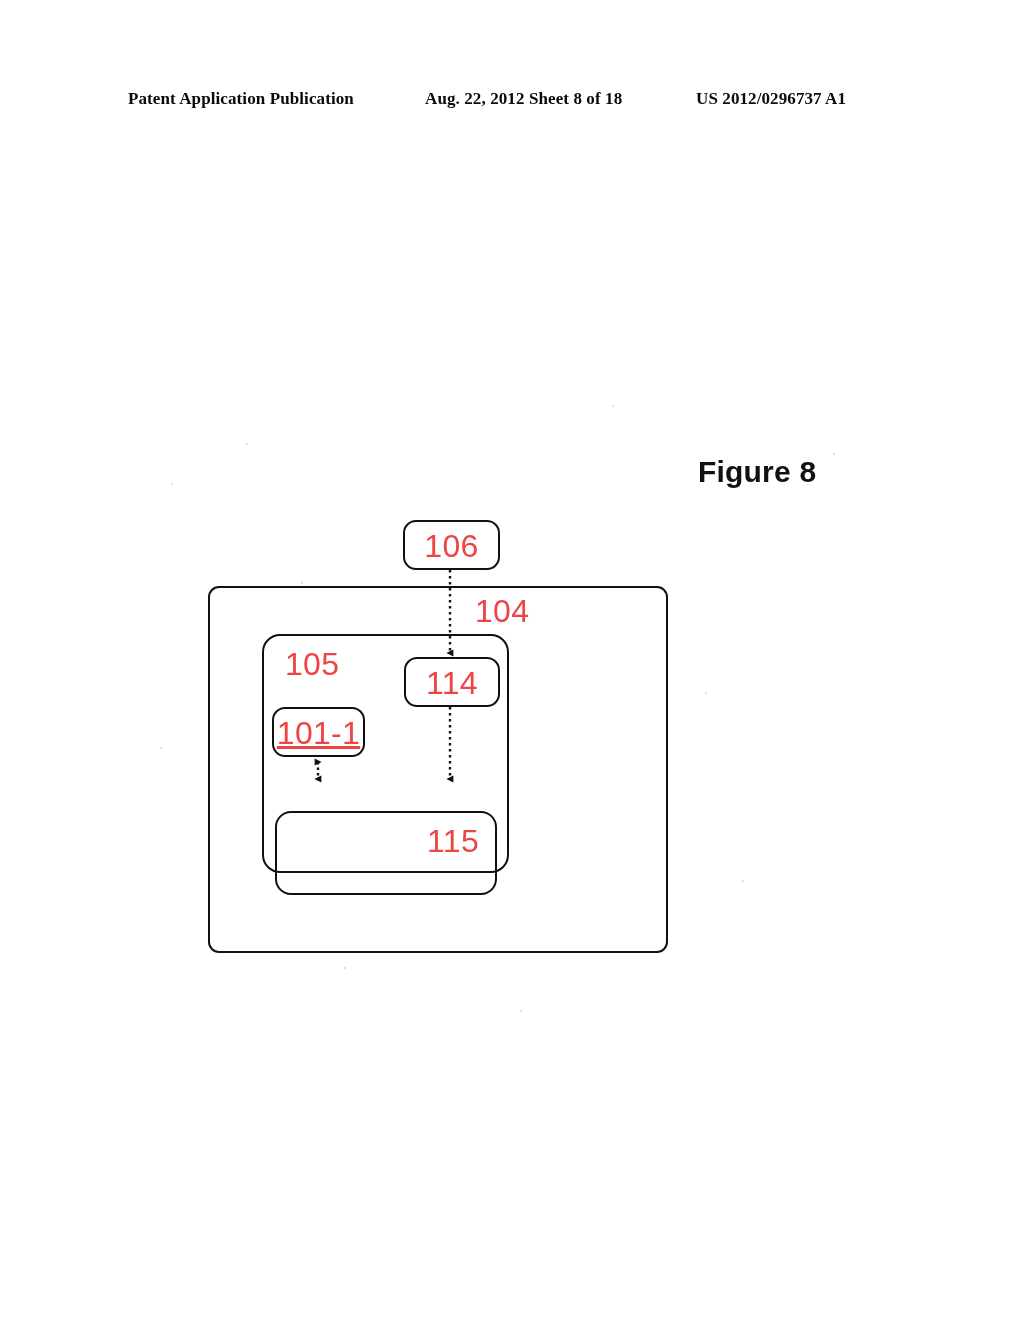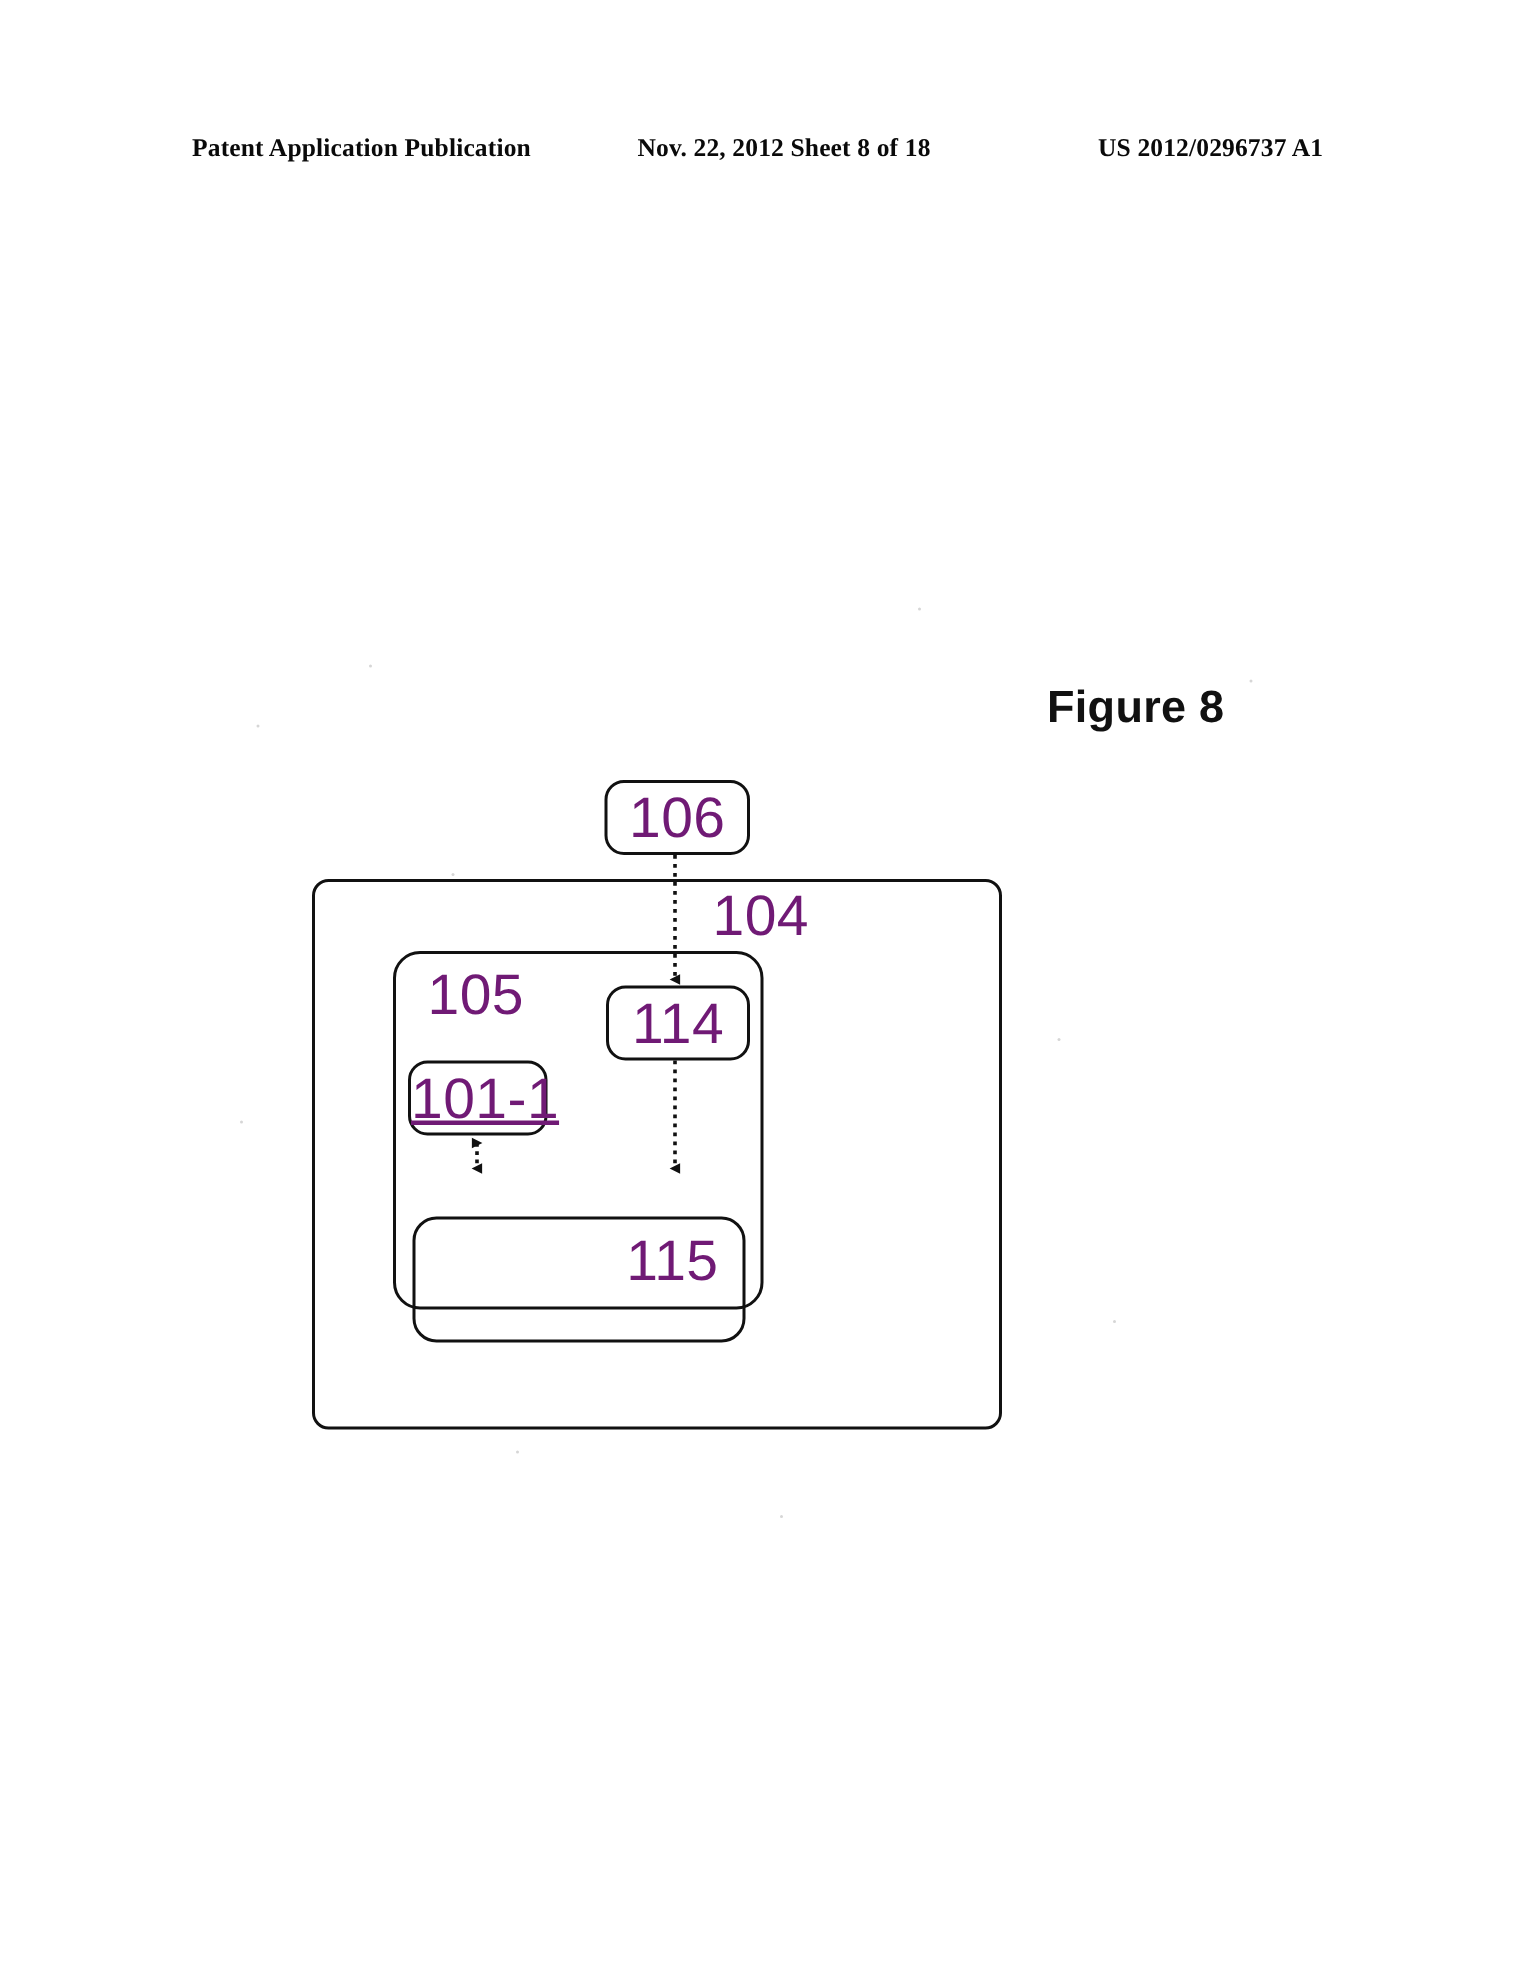--- a/index.html
+++ b/index.html
@@ -31,21 +31,21 @@
     font-family: "Liberation Serif", "DejaVu Serif", serif;
     font-weight: bold;
     font-size: 17px;
     letter-spacing: 0.1px;
     white-space: nowrap;
     color: #0a0a0a;
     top: 89px;
   }
   #hdr-publication { left: 128px; }
   #hdr-date        { left: 425px; }
-  #hdr-patno       { left: 696px; margin-left: 36px; }
+  #hdr-patno       { left: 696px; }
 
   
   #figure-caption {
     position: absolute;
     left: 698px;
     top: 455px;
     font-family: "Liberation Sans", "DejaVu Sans", sans-serif;
     font-size: 30px;
     font-weight: 700;
     color: #111111;
@@ -76,23 +76,23 @@
     border-radius: 14px;
   }
   .fig-box.outer   { border-radius: 22px; border-width: 2px; }
   .fig-box.mid     { border-radius: 18px; border-width: 2px; }
   .fig-box.small   { border-radius: 13px; border-width: 2px; }
   .fig-box.wide    { border-radius: 16px; border-width: 2px; margin-top: 28px; }
 
   .box-label {
     position: absolute;
     font-family: "Liberation Sans", "DejaVu Sans", sans-serif;
-    font-size: 38px;
+    font-size: 32px;
     line-height: 31px;
-    color: #701a75;
+    color: #ef4444;
     white-space: nowrap;
     letter-spacing: 0.3px;
   }
   .box-label.centered {
     left: 0;
     right: 0;
     text-align: center;
   }
 
   
@@ -103,21 +103,21 @@
     pointer-events: none;
   }
 </style>
 </head>
 <body>
 
 <div id="page">
 
   <div id="page-header">
     <div class="hdr-text" id="hdr-publication">Patent Application Publication</div>
-    <div class="hdr-text" id="hdr-date">Nov. 22, 2012   Sheet 8 of 18</div>
+    <div class="hdr-text" id="hdr-date">Aug. 22, 2012   Sheet 8 of 18</div>
     <div class="hdr-text" id="hdr-patno">US 2012/0296737 A1</div>
   </div>
 
   <div id="figure-caption">Figure 8</div>
 
   <div id="diagram">
 
     <svg id="diagram-svg" width="1024" height="1320">
       <defs>
         <marker id="arrowEnd" markerWidth="9" markerHeight="9" refX="4" refY="4.2" orient="auto" markerUnits="userSpaceOnUse">

